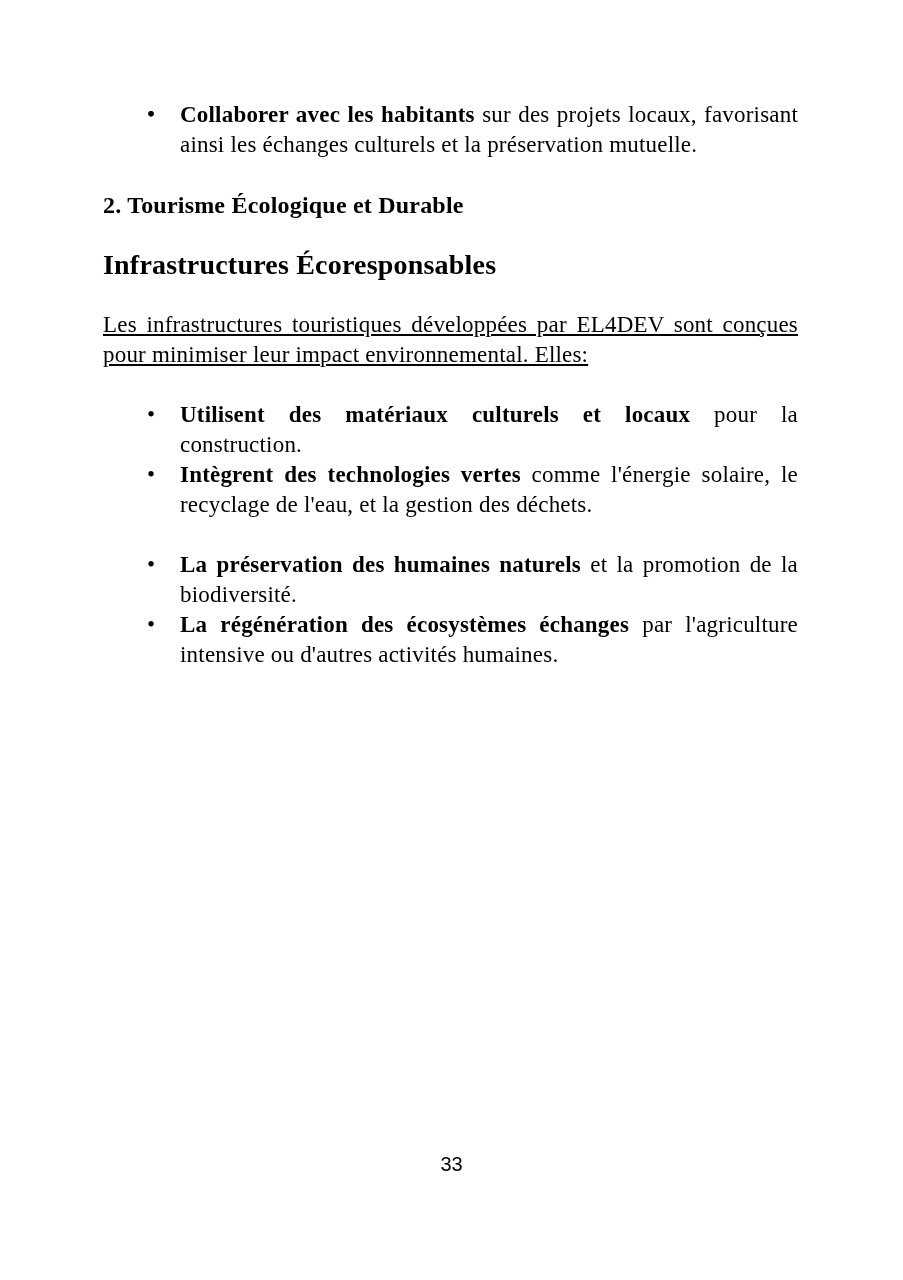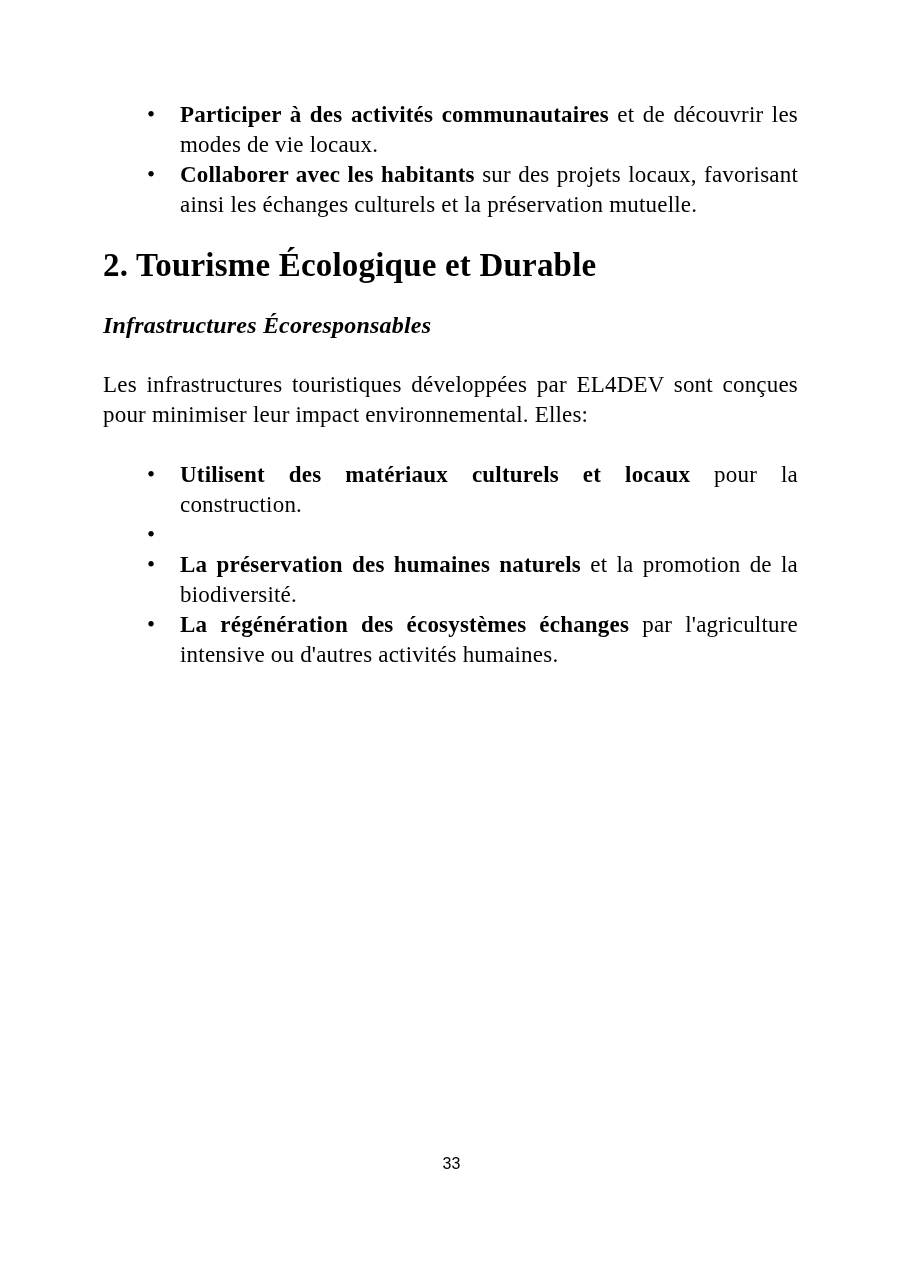--- a/index.html
+++ b/index.html
@@ -16,94 +16,93 @@
     background: #ffffff;
     padding: 100px 105px 0 103px;
     overflow: hidden;
   }
   .para, .bullets li {
     font-size: 23px;
     line-height: 30px;
     letter-spacing: 0.2px;
     text-align: justify;
   }
-  .para { margin: 0 0 30px 0; }
+  .para { margin: 0 0 30px 0; text-decoration: underline; }
   ul.bullets {
     list-style: none;
     margin: 0 0 30px 0;
   }
   ul.bullets li {
     position: relative;
     padding-left: 77px;
   }
   ul.bullets li .bullet {
     position: absolute;
     left: 44px;
     top: 0;
     font-size: 23px;
     line-height: 30px;
   }
   h2.num-heading {
-    font-size: 33px;
+    font-size: 24px;
     line-height: 30px;
     font-weight: bold;
     margin: 7px 0 30px 0;
     letter-spacing: 0.2px;
   }
   h3.sub-heading {
-    font-size: 24px;
+    font-size: 28px;
     line-height: 30px;
     font-weight: bold;
     margin: 0 0 30px 0;
     letter-spacing: 0.2px;
-    font-style: italic;
   }
   strong { font-weight: bold; }
   .page-number {
     position: absolute;
     left: 0;
     right: 0;
     bottom: 104px;
     text-align: center;
     font-family: "Liberation Sans", "DejaVu Sans", sans-serif;
-    font-size: 16px;
+    font-size: 20px;
     line-height: 24px;
     color: #000000;
     margin-top: 20px;
   }
 </style>
 </head>
 <body>
 
 <div class="page">
 
   <ul class="bullets">
     <li>
       <span class="bullet">•</span>
-      <span><strong>Participer à des activités communautaires</strong><span> et de découvrir les modes de vie locaux.</span></span>
     </li>
     <li>
       <span class="bullet">•</span>
       <span><strong>Collaborer avec les habitants</strong><span> sur des projets locaux, favorisant ainsi les échanges culturels et la préservation mutuelle.</span></span>
     </li>
   </ul>
 
   <h2 class="num-heading">2. Tourisme Écologique et Durable</h2>
 
   <h3 class="sub-heading">Infrastructures Écoresponsables</h3>
 
   <p class="para">Les infrastructures touristiques développées par EL4DEV sont conçues pour minimiser leur impact environnemental. Elles:</p>
 
   <ul class="bullets">
     <li>
       <span class="bullet">•</span>
       <span><strong>Utilisent des matériaux culturels et locaux</strong><span> pour la construction.</span></span>
     </li>
     <li>
       <span class="bullet">•</span>
+      <span><strong>Intègrent des technologies vertes</strong><span> comme l'énergie solaire, le recyclage de l'eau, et la gestion des déchets.</span></span>
     </li>
   </ul>
 
 
 
   <ul class="bullets">
     <li>
       <span class="bullet">•</span>
       <span><strong>La préservation des humaines naturels</strong><span> et la promotion de la biodiversité.</span></span>
     </li>

